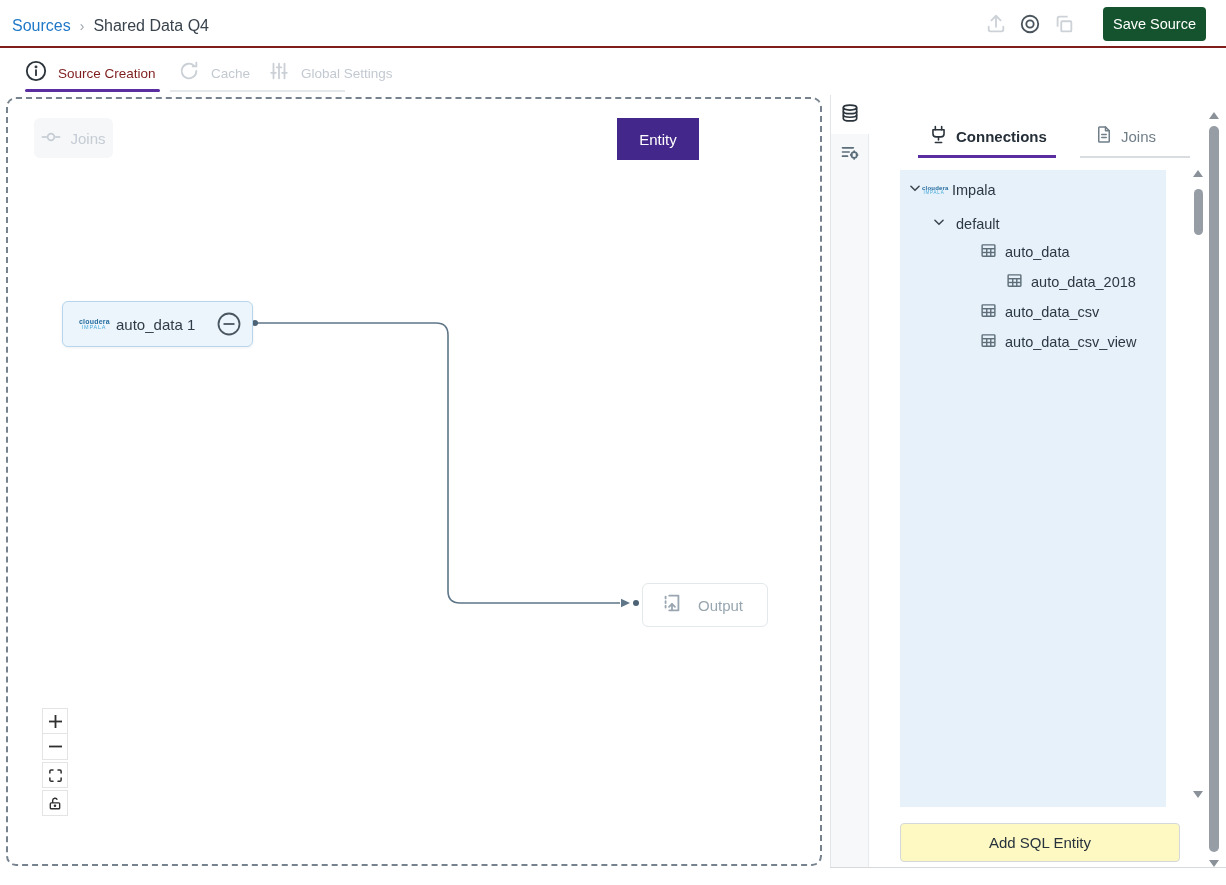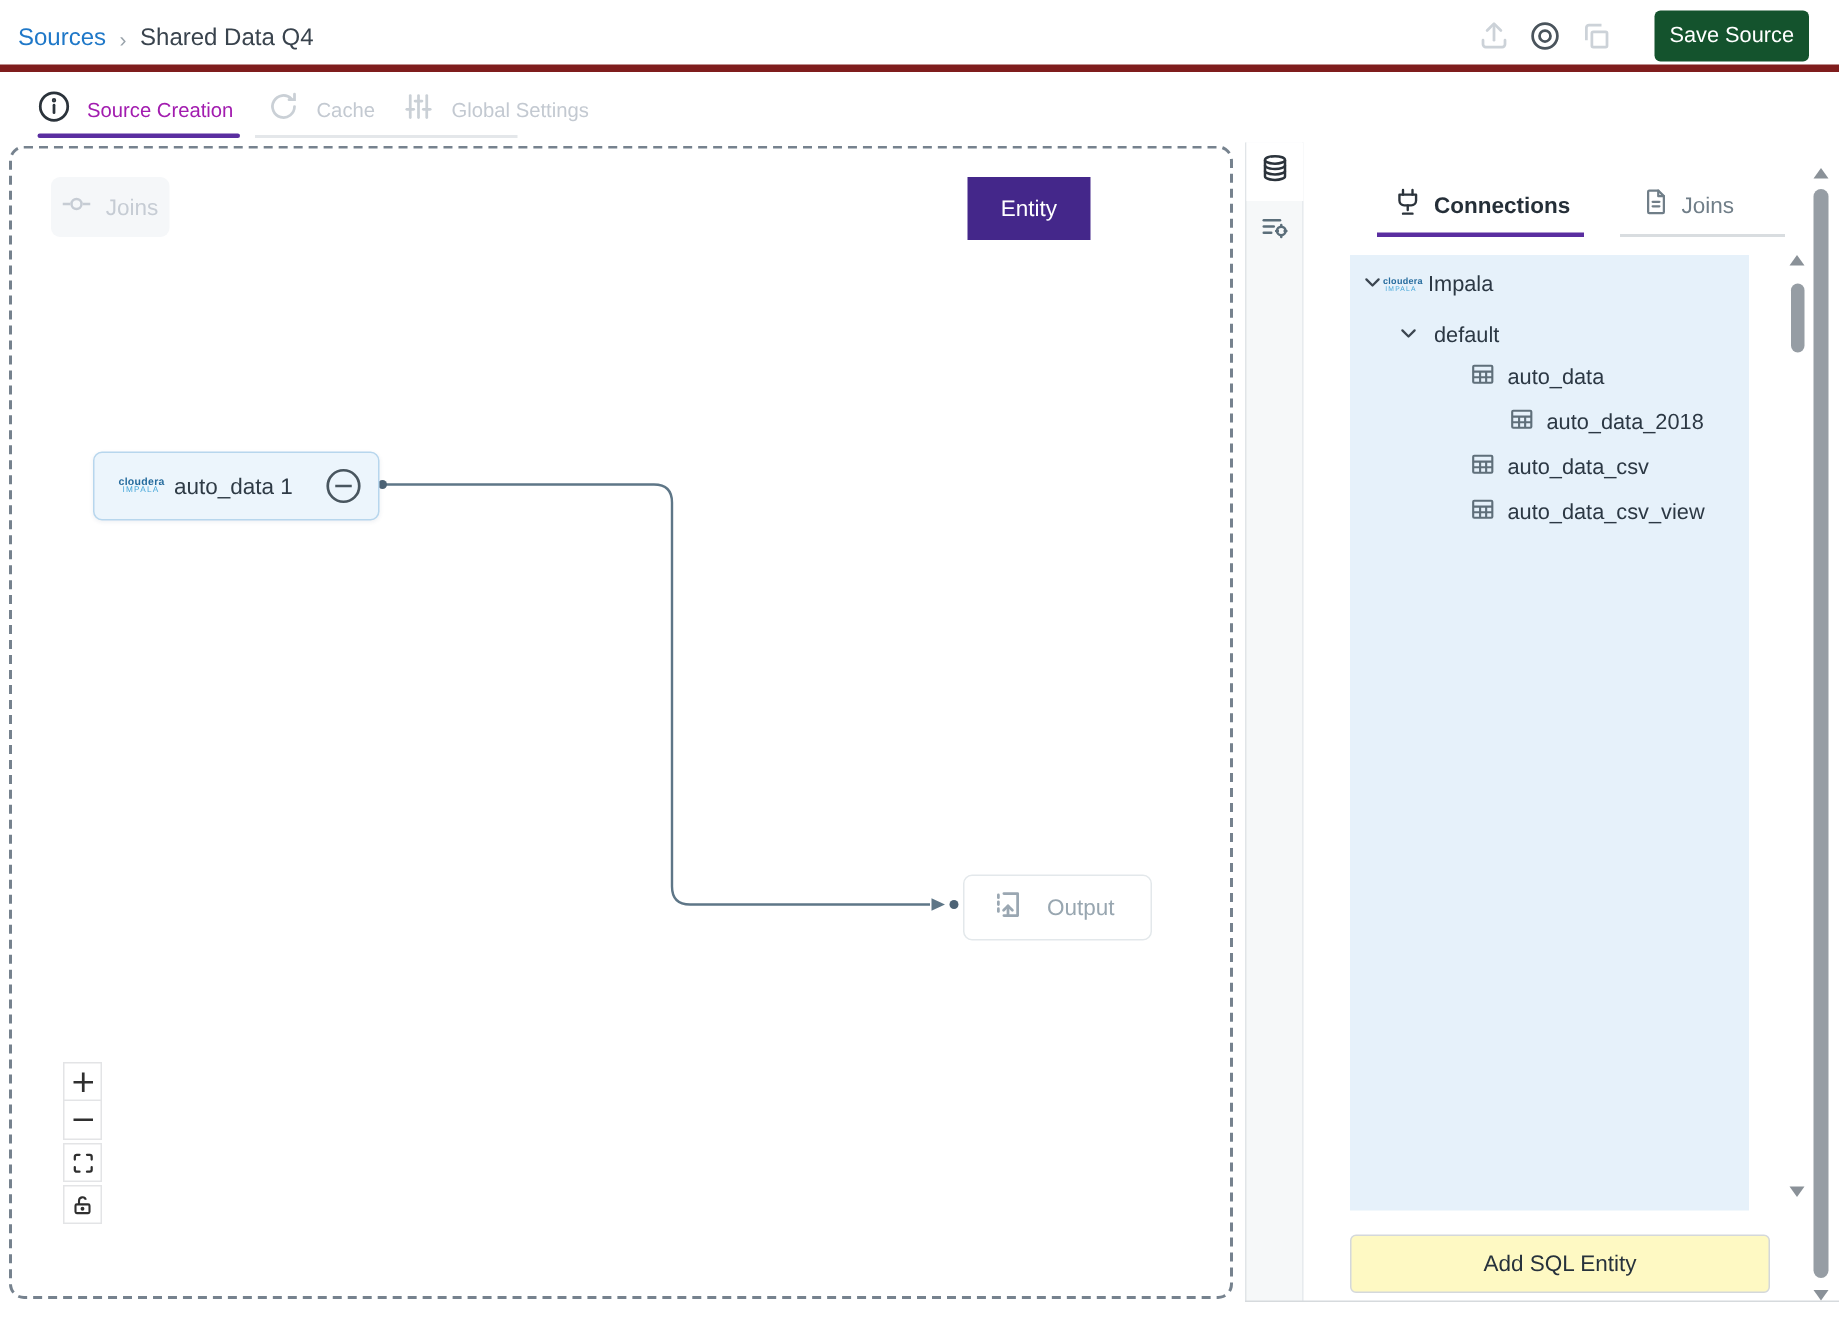--- a/index.html
+++ b/index.html
@@ -4,49 +4,49 @@
 <style>
   * { margin:0; padding:0; box-sizing:border-box; }
   html,body { background:#fff; }
   #app {
     position:relative; width:1226px; height:885px; overflow:hidden;
     font-family:"Liberation Sans", sans-serif; background:#fff; color:#39434d;
   }
   .abs { position:absolute; }
 
   
-  .header { left:0; top:0; width:1226px; height:48px; border-bottom:5px solid #7f1d1d; background:#fff; }
+  .header { left:0; top:0; width:1226px; height:48px; border-bottom:2px solid #7f1d1d; background:#fff; }
   .breadcrumb { left:12px; top:17px; display:flex; align-items:center; gap:9px; font-size:16px; }
   .crumb-link { color:#1f78c8; cursor:pointer; }
   .crumb-sep { color:#9aa3ab; font-size:14px; }
   .crumb-current { color:#39434d;text-align:center; }
   .hdr-icon { top:13px; width:22px; height:22px; cursor:pointer; }
   .save-btn {
     left:1103px; top:7px; width:103px; height:34px; background:#14532d; color:#fff;
     border:none; border-radius:4px; font-size:14.5px; font-family:inherit; cursor:pointer;
     display:flex; align-items:center; justify-content:center;
   }
 
   
   .tabbar { left:0; top:48px; width:1226px; height:49px; background:#fff; }
   .tab { display:flex; align-items:center; gap:11px; cursor:pointer; position:absolute; top:12px; }
   .tab-label { font-size:13.5px; }
-  .tab.active .tab-label { color:#a21caf; }
+  .tab.active .tab-label { color:#7f1d1d; }
   .tab.disabled .tab-label { color:#c3c9d1; }
   .underline-active { left:25px; top:41px; width:135px; height:3px; background:#5a2ea0; border-radius:2px; }
   .underline-gray { left:170px; top:42px; width:175px; height:2px; background:#e4e7ea; }
 
   
   .canvas { left:6px; top:97px; width:816px; height:769px; border:2px dashed #76828e; border-radius:10px; background:#fff; }
   .joins-btn {
     left:26px; top:19px; width:79px; height:40px; background:#f5f7f9; border:none; border-radius:6px;
     display:flex; align-items:center; justify-content:center; gap:9px; color:#c6ccd4; font-size:15px;
     font-family:inherit; cursor:default;
   }
-  .toggle { left:596px; top:19px; height:42px; display:flex;padding-left:41px; }
+  .toggle { left:568px; top:19px; height:42px; display:flex;padding-left:41px; }
   .toggle-entity {
     width:82px; background:#44278a; color:#fff; font-size:15px; display:flex; align-items:center; justify-content:center; cursor:pointer;
   }
   .toggle-filter {
     width:116px; background:#fff; color:#3a444e; border:1px solid #d7dbdf; border-left:none;
     font-size:15px; display:flex; align-items:center; justify-content:center; cursor:pointer;
   }
   .node {
     left:54px; top:202px; width:191px; height:46px; background:#ecf5fc; border:1px solid #b7d6ed; border-radius:6px;
     display:flex; align-items:center; box-shadow:0 1px 3px rgba(40,70,100,.08); cursor:pointer;

